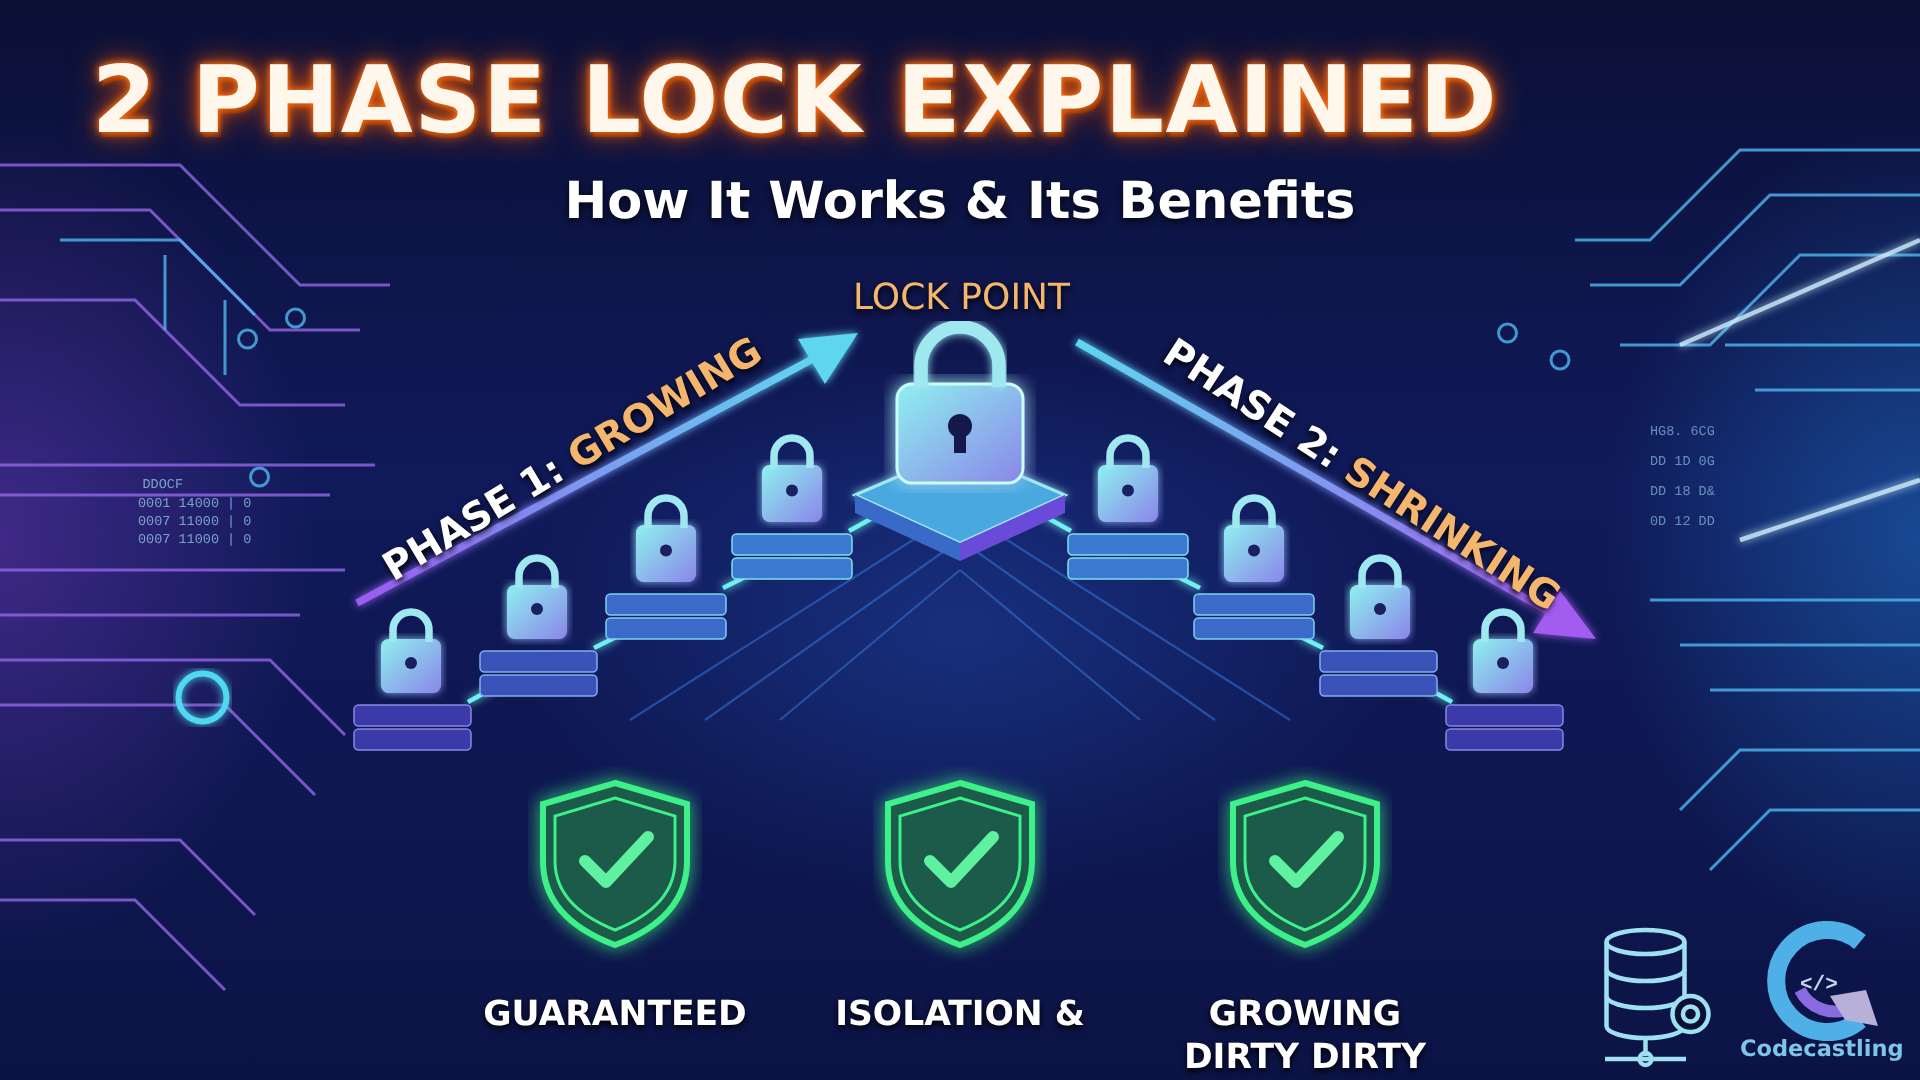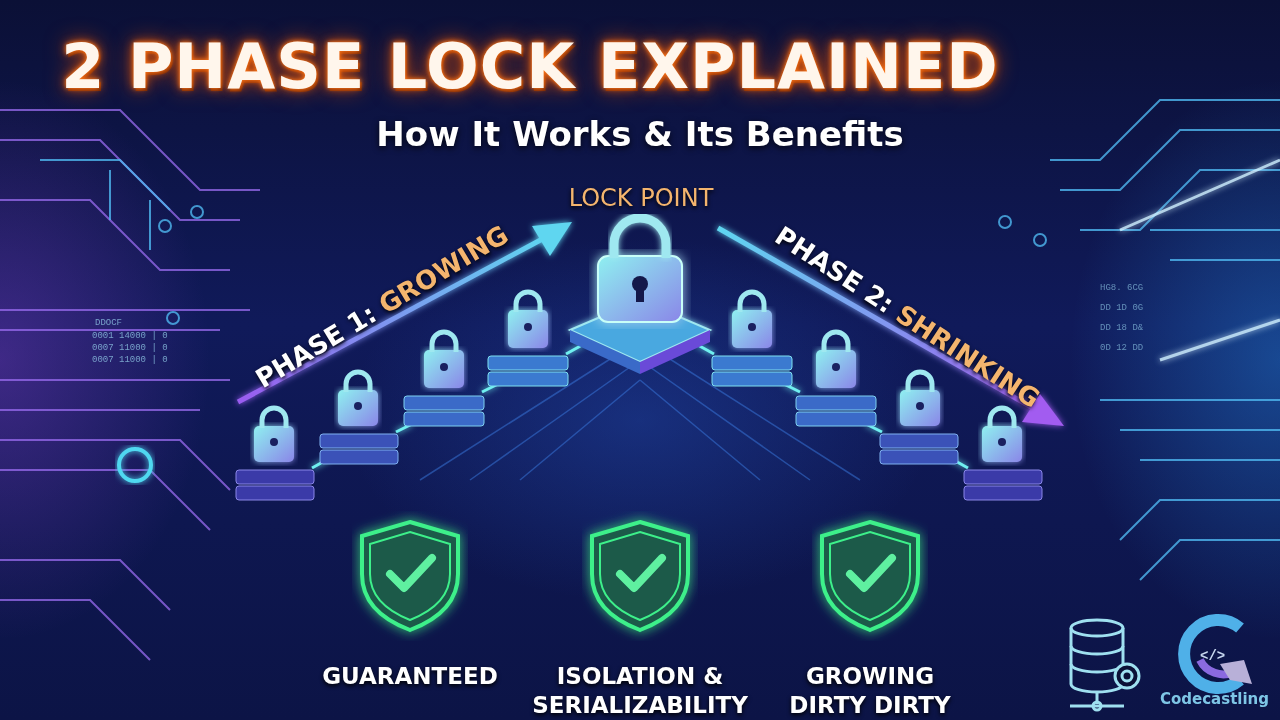--- a/index.html
+++ b/index.html
@@ -270,21 +270,20 @@
   </div>
   <div class="phase phase2">
     <span>PHASE 2: </span><span class="hl">SHRINKING</span>
   </div>
 
   <div class="benefit" style="left:300px;">
     <span>GUARANTEED</span>
   </div>
   <div class="benefit" style="left:530px;">
     <span>ISOLATION &amp;</span>
-    <span>SERIALIZABILITY</span>
   </div>
   <div class="benefit" style="left:760px;">
     <span>GROWING</span>
     <span>DIRTY DIRTY</span>
   </div>
 
   <div class="brand">Codecastling</div>
 </div>
 
 </body></html>

